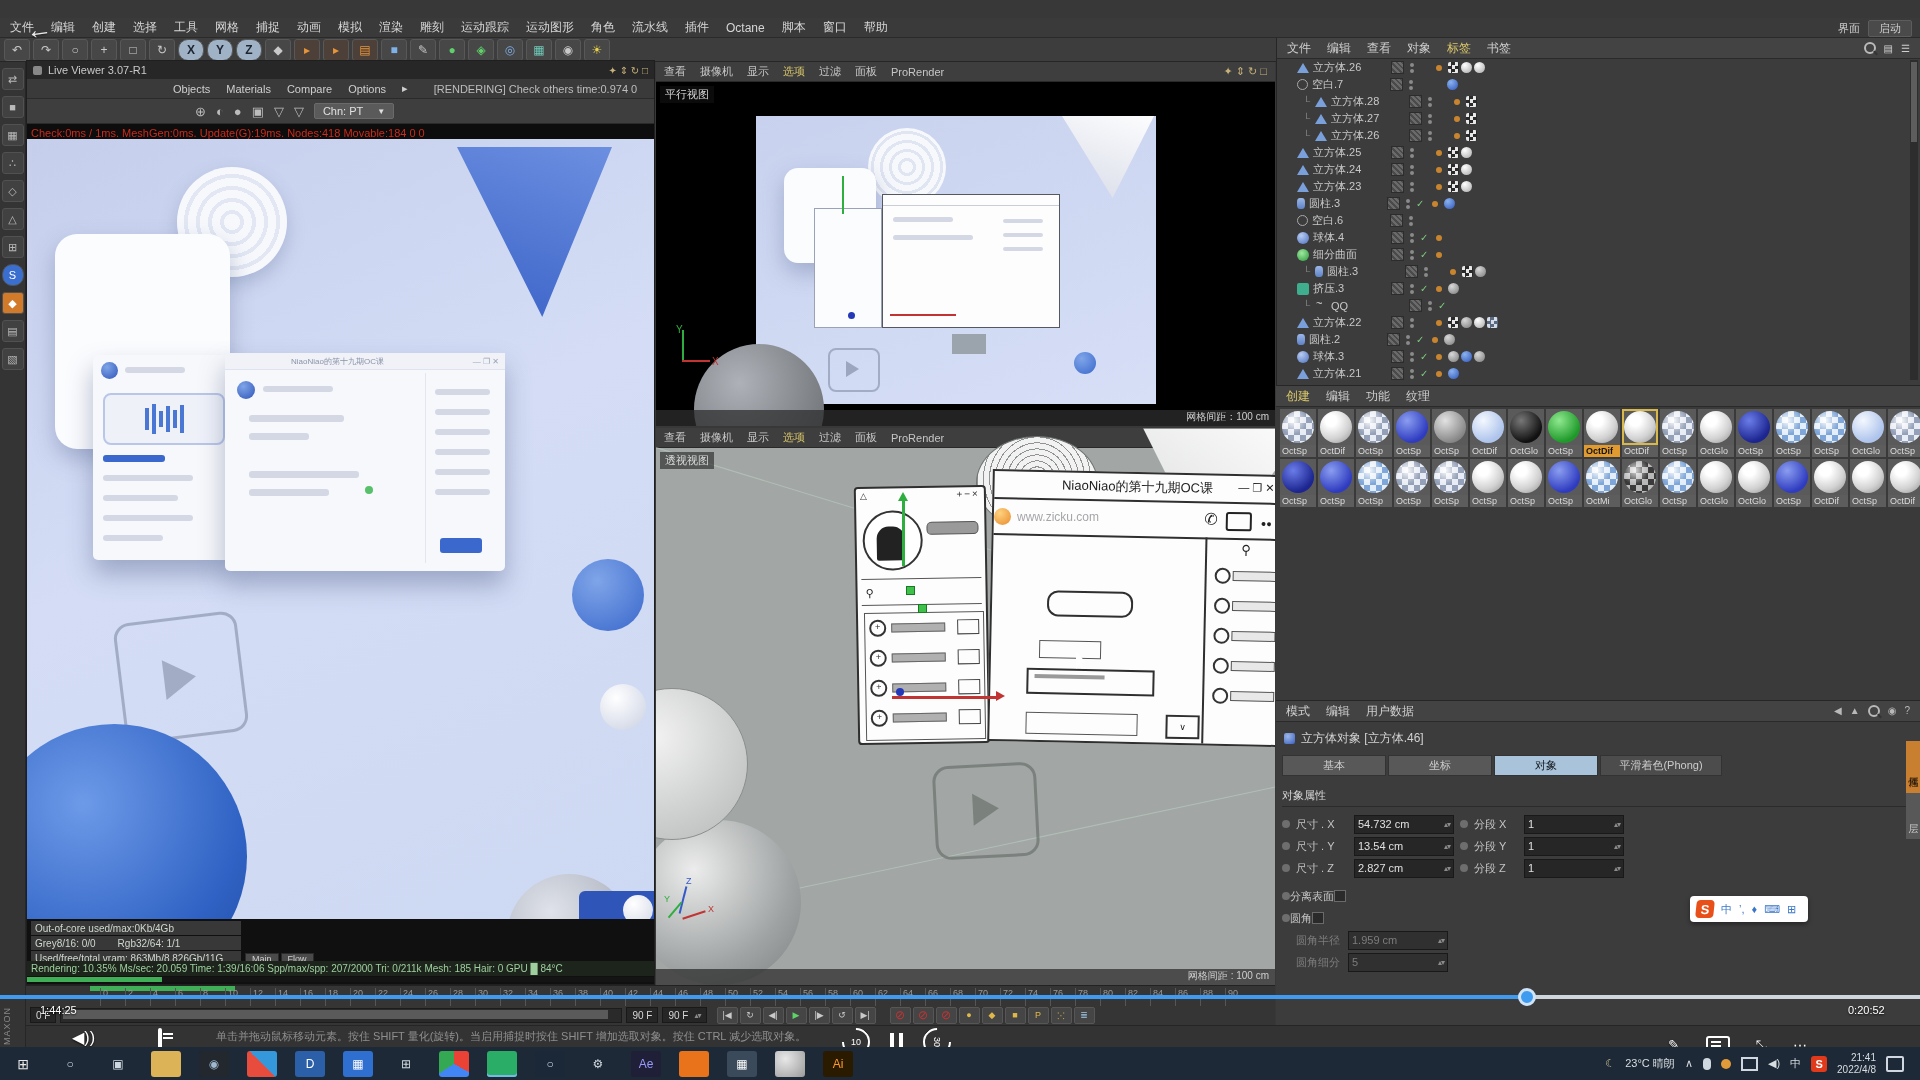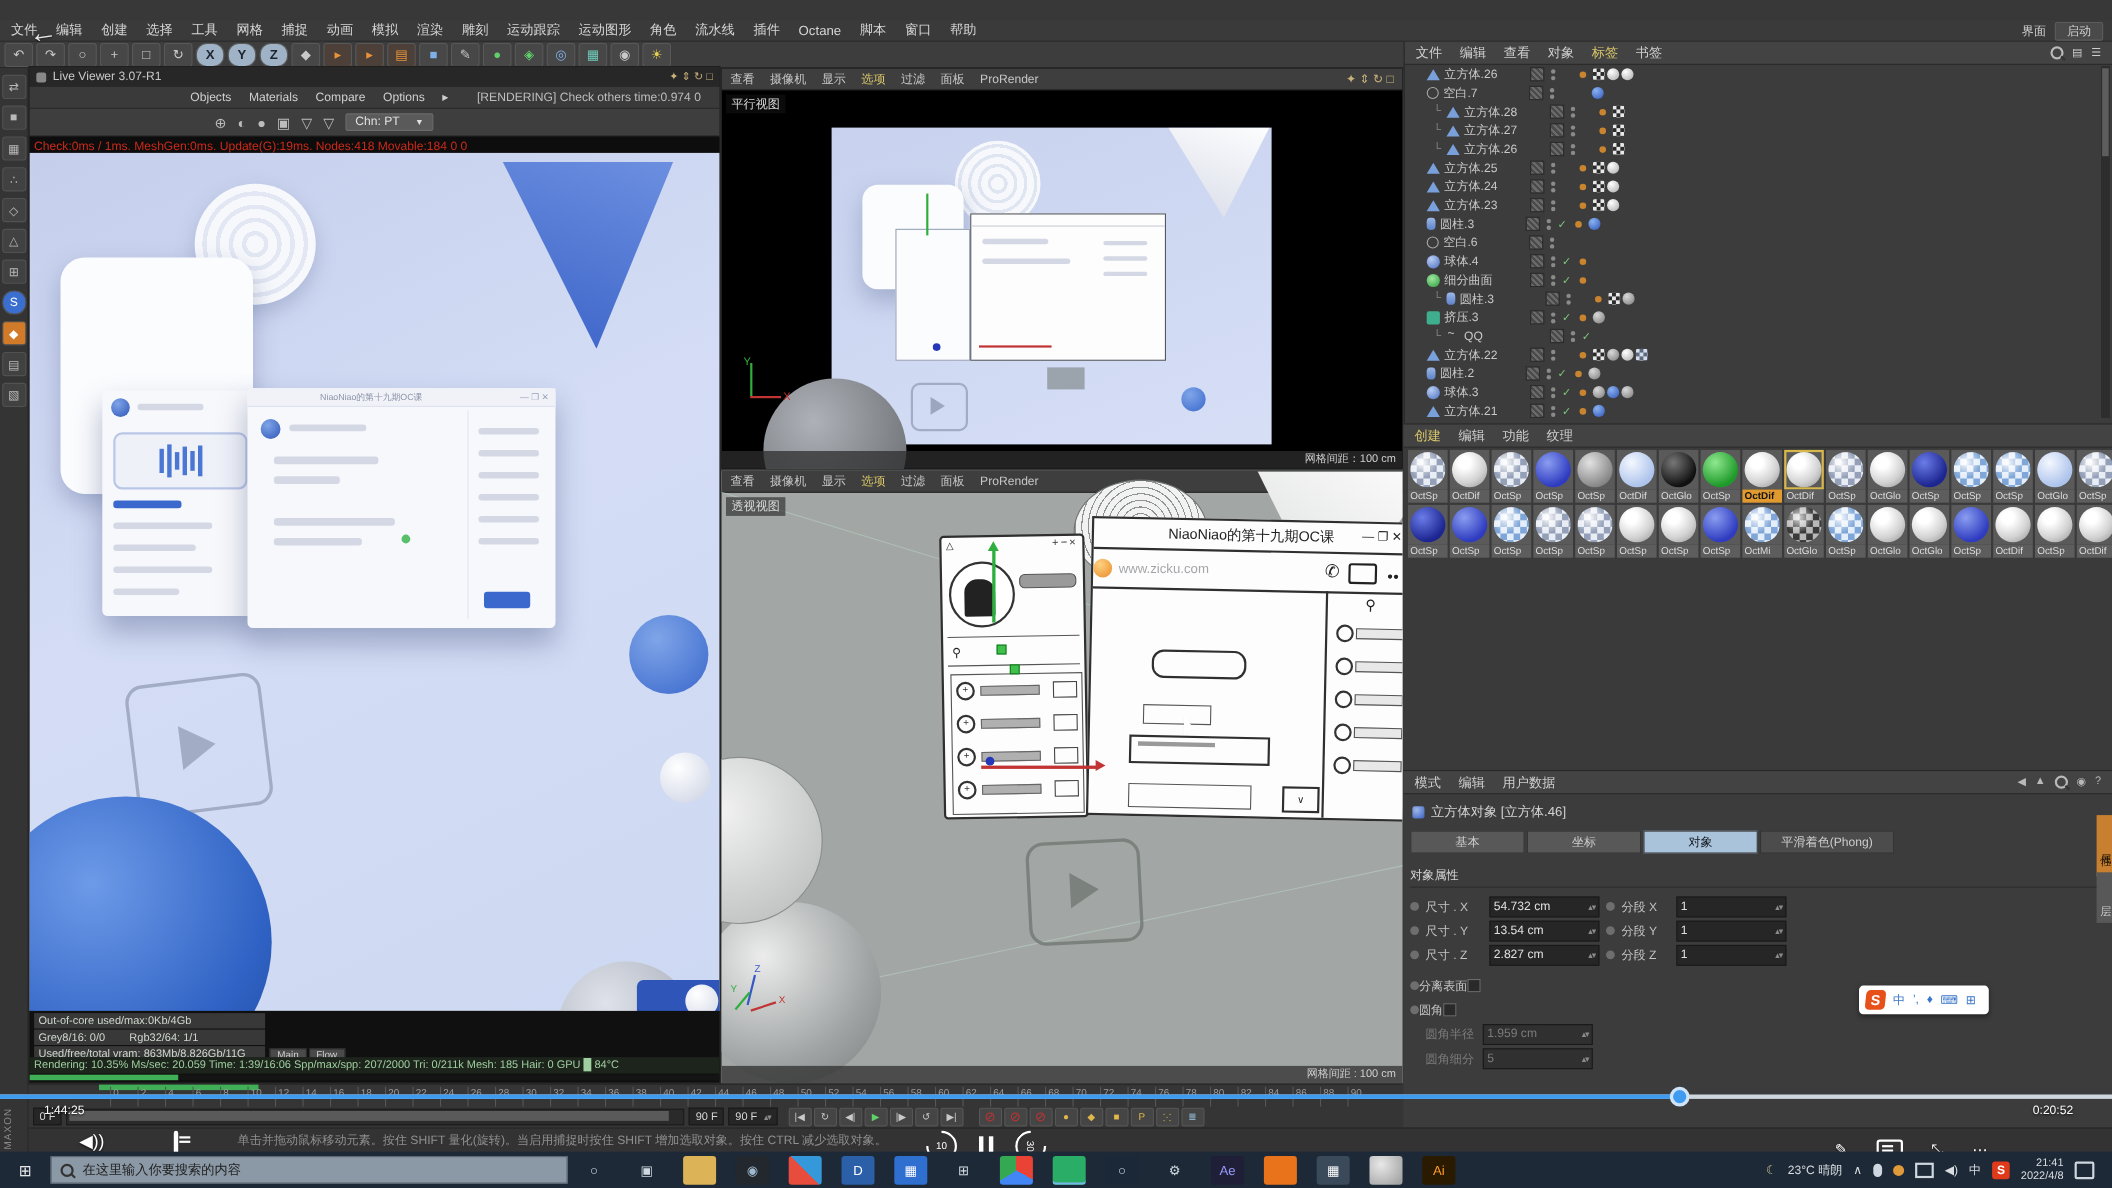--- a/index.html
+++ b/index.html
@@ -1359,24 +1359,20 @@
     <span class="sg">中</span>
     <span class="sg">’,</span>
     <span class="sg">♦</span>
     <span class="sg">⌨</span>
     <span class="sg">⊞</span>
   </div>
 
   
   <div id="taskbar" class="abs">
     <span id="winbtn">⊞</span>
-    <div id="tsearch">
-      <span class="mag"></span>
-      <span>在这里输入你要搜索的内容</span>
-    </div>
     <div style="display:flex;">
 
     <span class="tico" style="background: transparent; color: rgb(207, 216, 224);">○</span>
         <span class="tico" style="background: transparent; color: rgb(207, 216, 224);">▣</span>
         <span class="tico" style="background: rgb(220, 179, 86); color: rgb(255, 255, 255);"></span>
         <span class="tico" style="background: rgb(35, 39, 46); color: rgb(159, 185, 207);">◉</span>
         <span class="tico" style="background: linear-gradient(45deg, rgb(231, 76, 60) 50%, rgb(52, 152, 219) 50%); color: rgb(255, 255, 255);"></span>
         <span class="tico" style="background: rgb(43, 95, 168); color: rgb(255, 255, 255);">D</span>
         <span class="tico" style="background: rgb(47, 111, 208); color: rgb(255, 255, 255);">▦</span>
         <span class="tico" style="background: transparent; color: rgb(207, 216, 224);">⊞</span>

